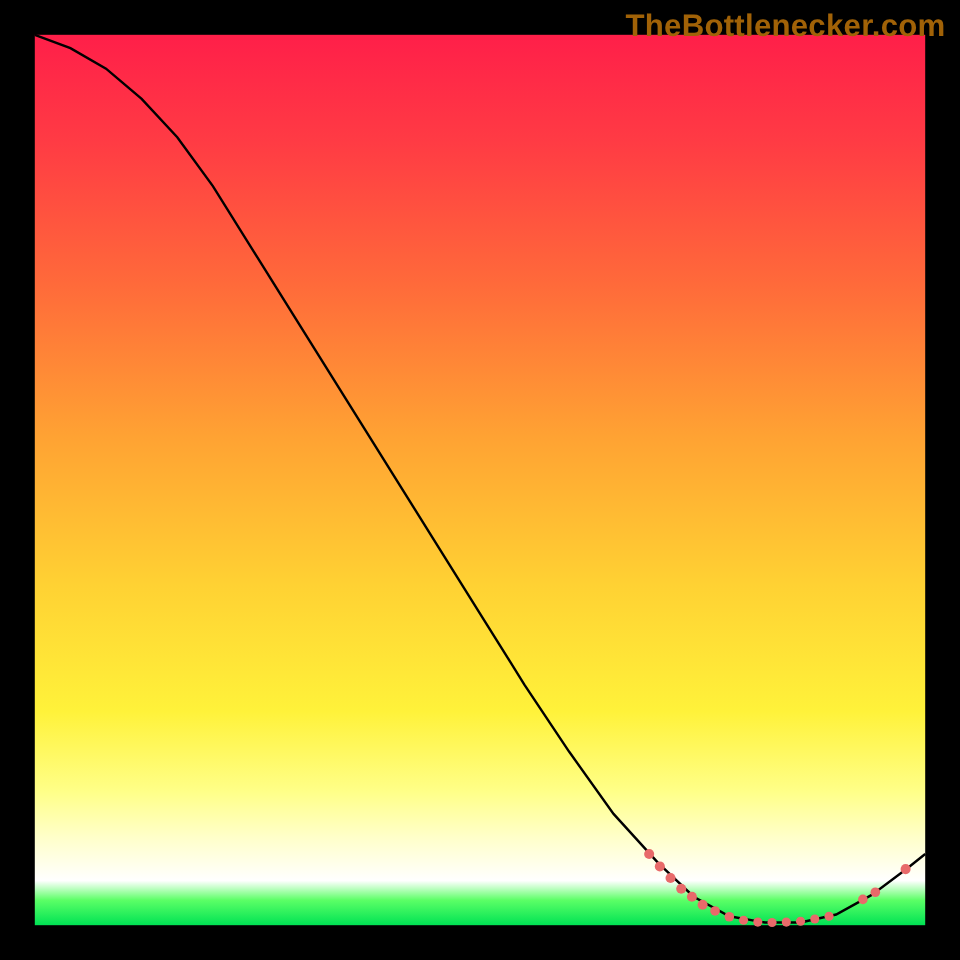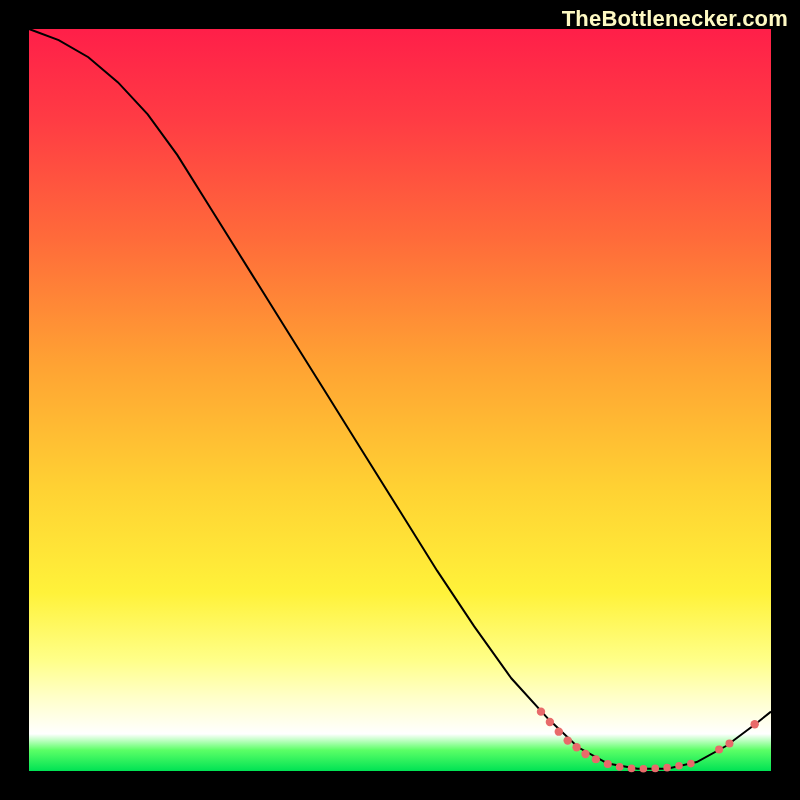--- a/index.html
+++ b/index.html
@@ -14,22 +14,22 @@
   .frame {
     position: relative;
     width: 800px;
     height: 800px;
     background: #000;
   }
   .watermark {
     position: absolute;
     top: 6px;
     right: 12px;
-    color: #fef9c3;
-    font-size: 22px;
+    color: #a16207;
+    font-size: 26px;
     font-weight: 600;
     letter-spacing: 0.2px;
     z-index: 10;
   }
   
   .plot {
     position: absolute;
     left: 29px;
     top: 29px;
     width: 742px;

